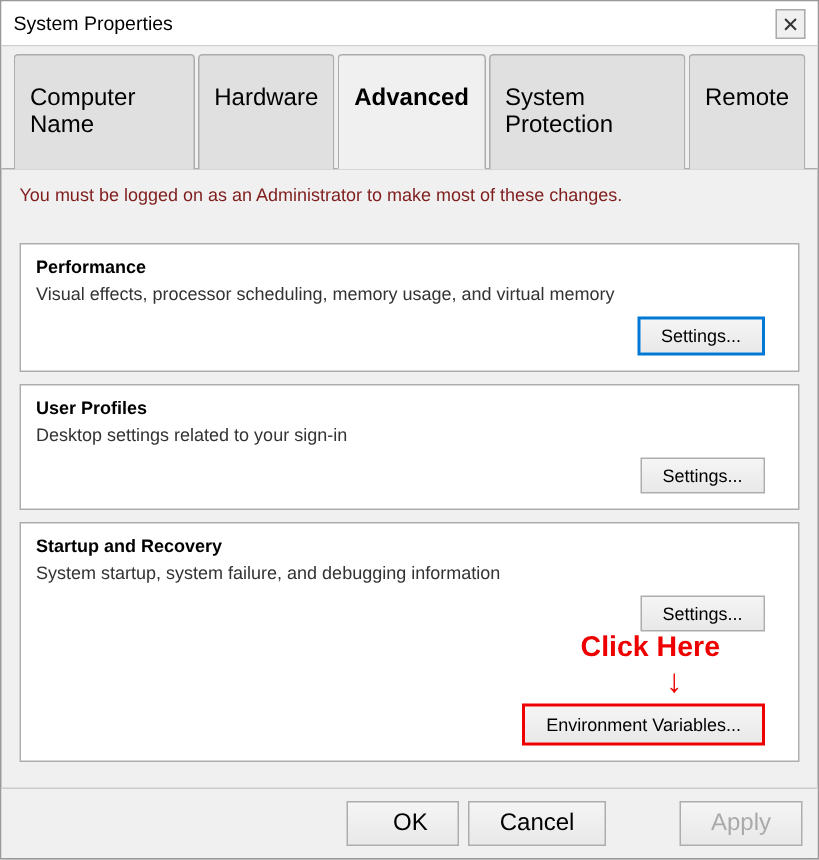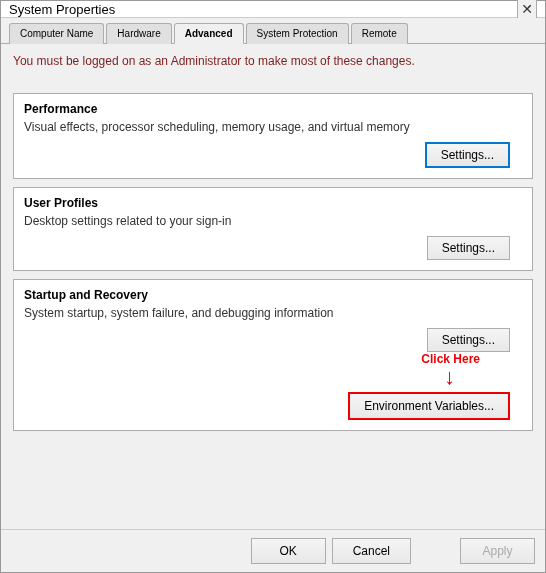--- a/index.html
+++ b/index.html
@@ -23,21 +23,21 @@
       display: flex;
       flex-direction: column;
     }
     .title-bar {
       background: #fff;
       display: flex;
       align-items: center;
       justify-content: space-between;
       padding: 6px 8px;
       border-bottom: 1px solid #ccc;
-      height: 17px;
+      height: 30px;
     }
     .title-bar-text {
       font-size: 13px;
       font-weight: 400;
     }
     .title-close {
       width: 20px;
       height: 20px;
       display: flex;
       align-items: center;
@@ -50,30 +50,29 @@
     }
 
     .tabs {
       display: flex;
       background: #f0f0f0;
       border-bottom: 1px solid #adadad;
       padding: 4px 8px 0 8px;
       gap: 2px;
     }
     .tab {
-      padding: 4px 10px;
+      padding: 20px 10px;
       border: 1px solid #adadad;
       border-bottom: none;
       background: #e0e0e0;
       cursor: pointer;
-      font-size: 10px;
+      font-size: 16px;
       border-radius: 3px 3px 0 0;
       position: relative;
       top: 1px;
-      text-align: center;
     }
     .tab.active {
       background: #f0f0f0;
       border-bottom: 1px solid #f0f0f0;
       font-weight: 600;
       z-index: 1;
     }
 
     .content {
       flex: 1;
@@ -140,21 +139,21 @@
 
     .click-here-annotation {
       display: flex;
       flex-direction: column;
       align-items: flex-end;
       margin-right: 0;
       position: relative;
     }
     .click-here-text {
       color: #e00;
-      font-size: 12px;
+      font-size: 19px;
       font-weight: bold;
       margin-right: 30px;
       text-align: center;
     }
     .arrow-down {
       color: #e00;
       font-size: 22px;
       margin-right: 55px;
       line-height: 1;
     }
@@ -165,24 +164,24 @@
       align-items: center;
       padding: 8px 10px;
       gap: 6px;
       border-top: 1px solid #ccc;
       background: #f0f0f0;
     }
     .footer-btn {
       padding: 5px 20px;
       border: 1px solid #adadad;
       background: linear-gradient(to bottom, #f5f5f5, #e8e8e8);
-      font-size: 12px;
+      font-size: 16px;
       cursor: pointer;
       min-width: 75px;
-      text-align: center;
+      text-align: right;
     }
     .footer-btn.disabled {
       color: #aaa;
       cursor: default;
       background: linear-gradient(to bottom, #f5f5f5, #e8e8e8);
       margin-left: 43px;
     }
   </style>
 </head>
 <body>

